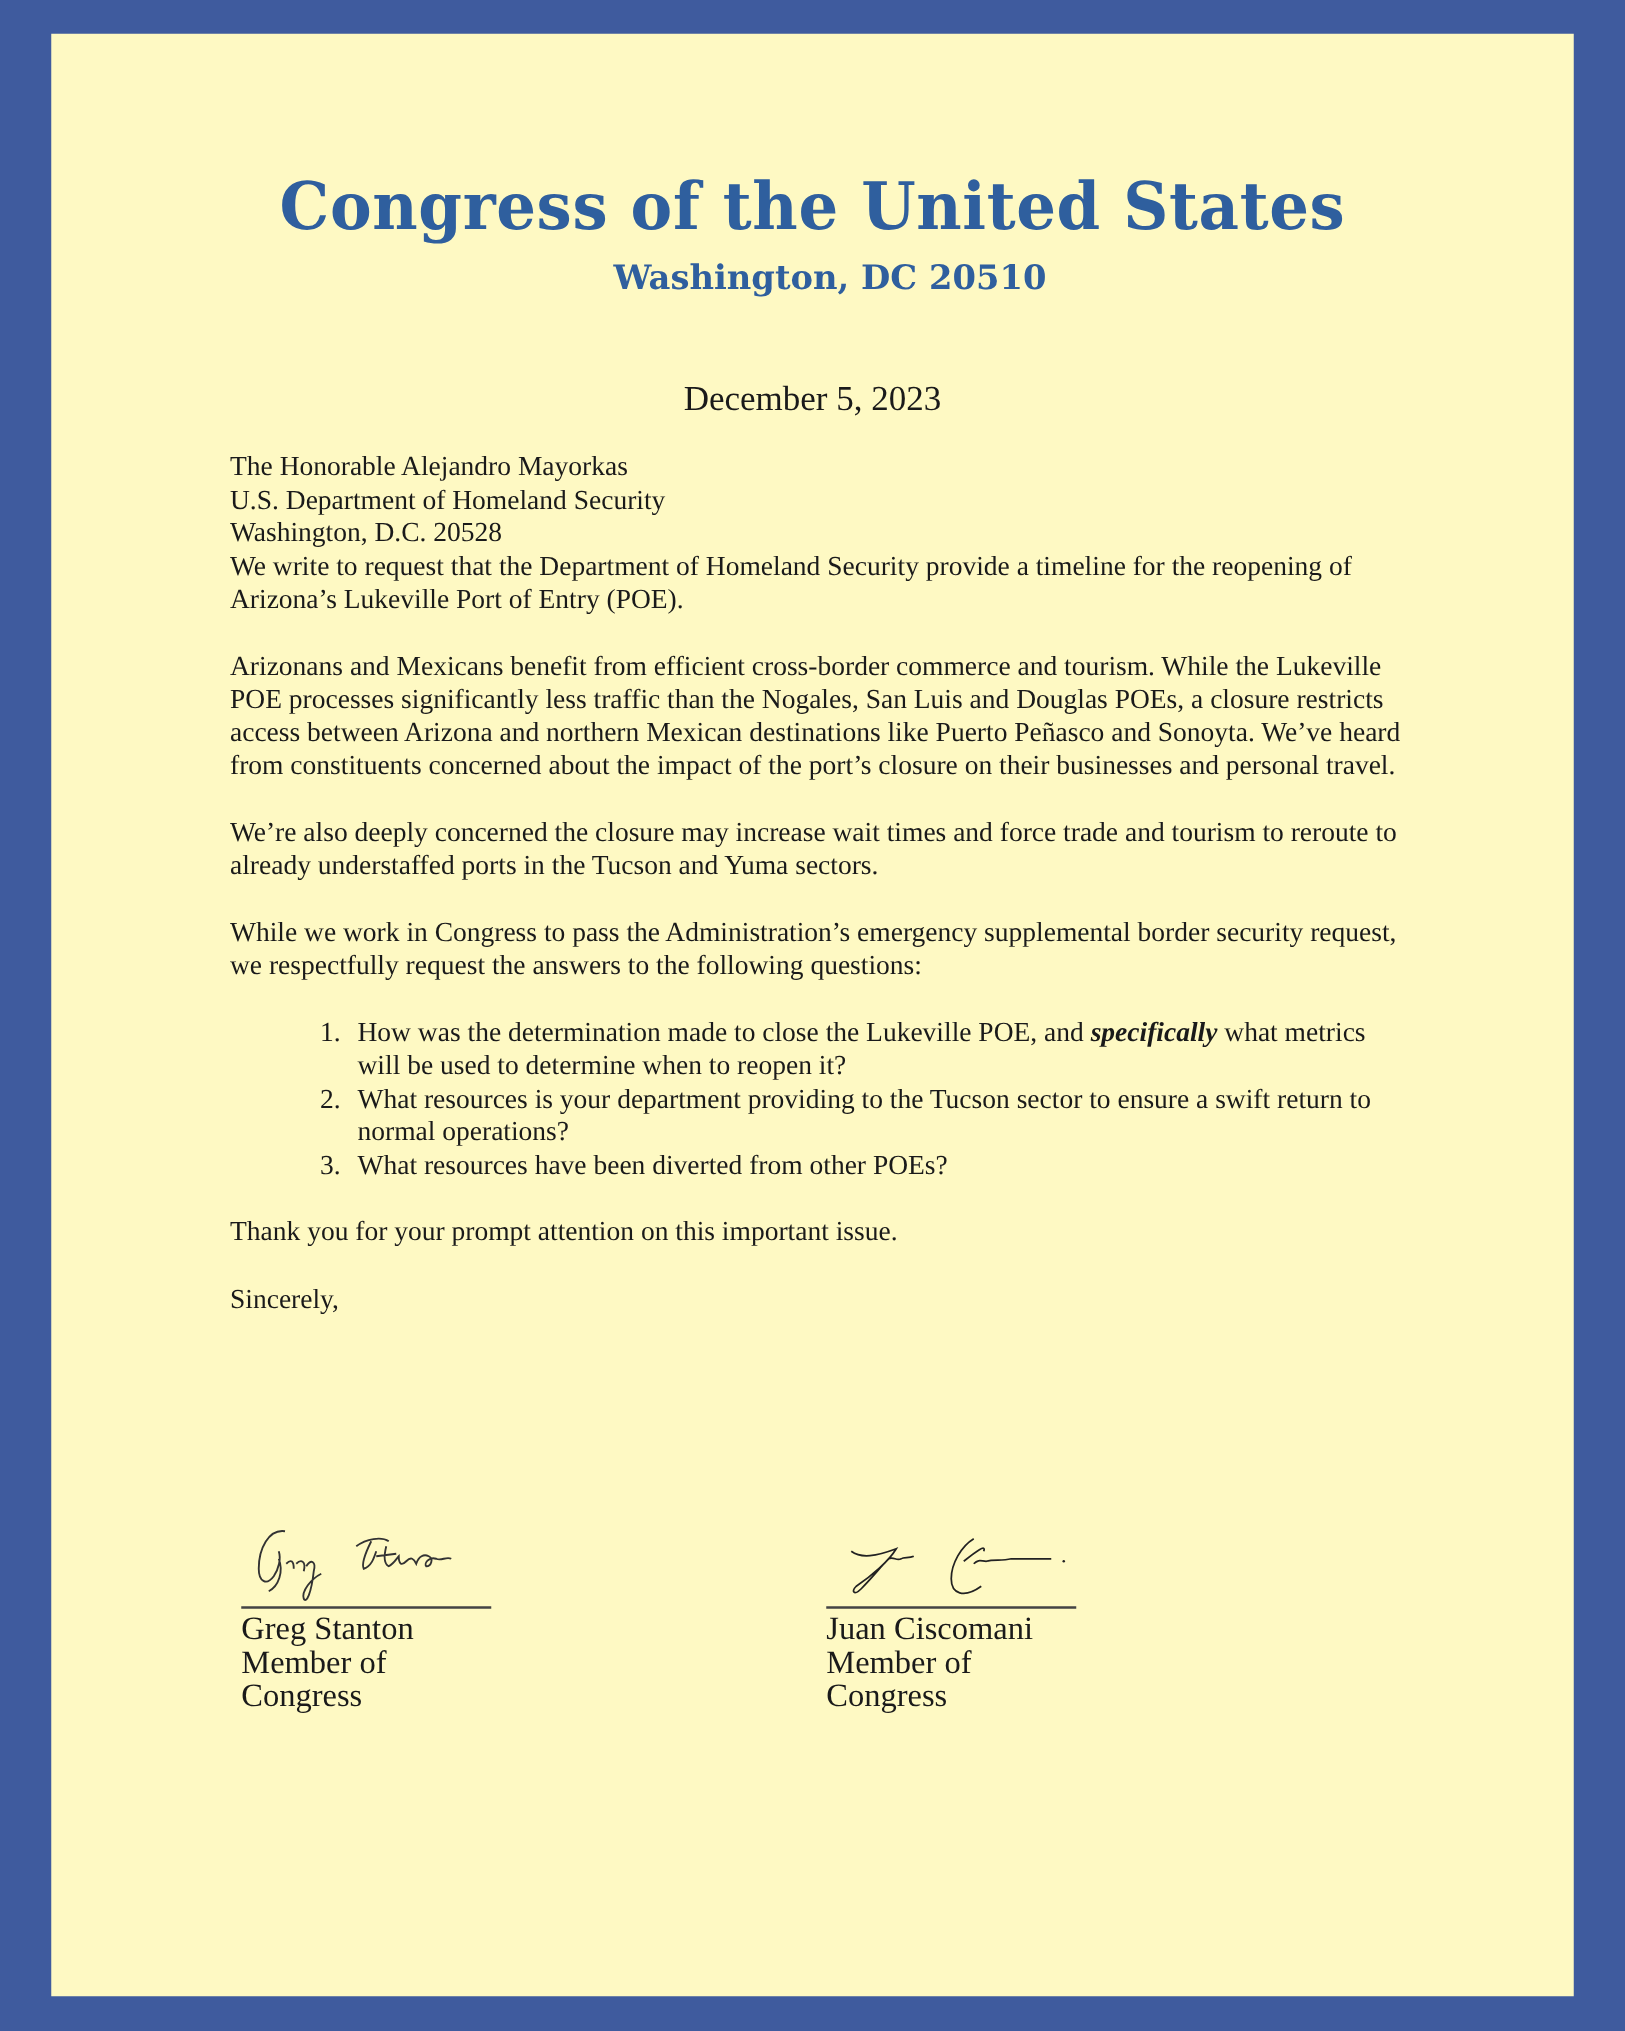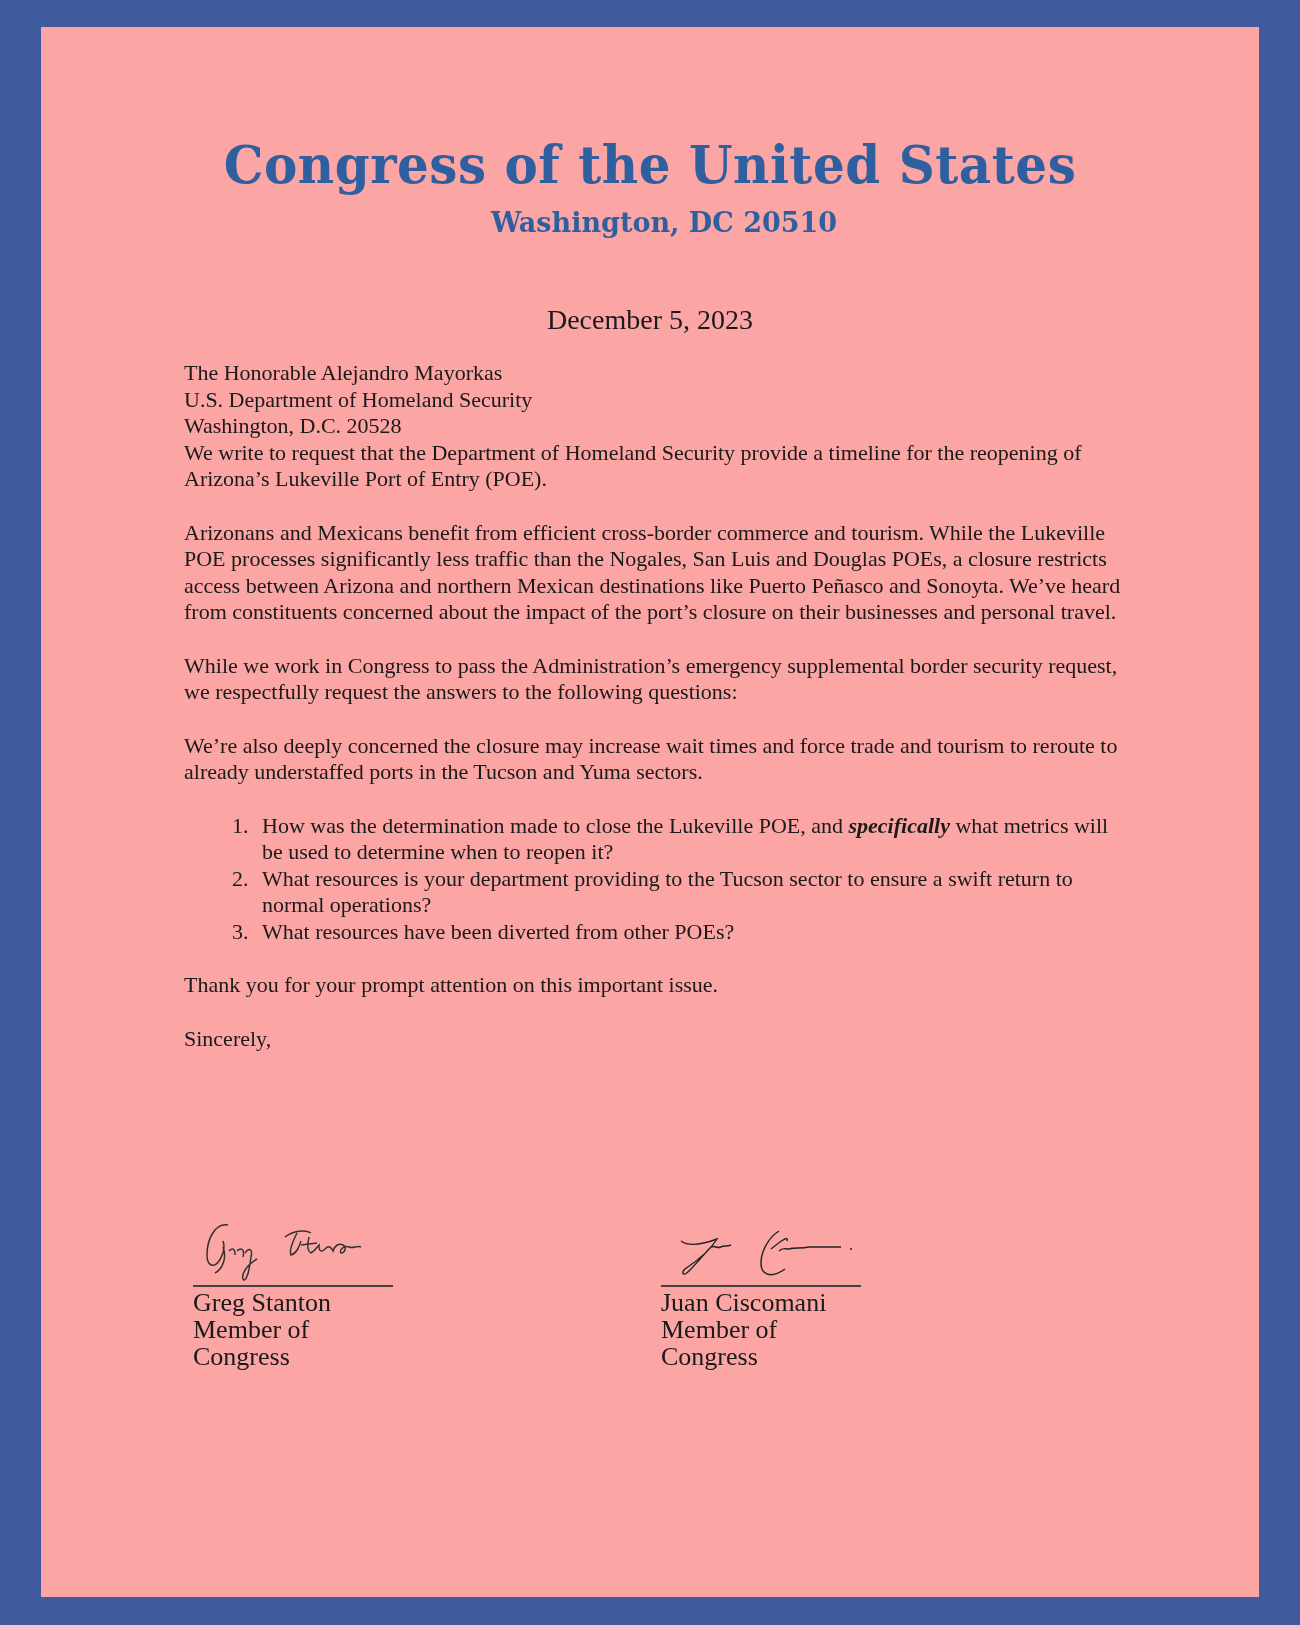--- a/index.html
+++ b/index.html
@@ -8,21 +8,21 @@
     background: #3f5b9e;
     position: relative;
     overflow: hidden;
     font-family: "Liberation Serif", "DejaVu Serif", serif;
     color: #1a1a1a;
   }
   .page {
     position: absolute;
     left: 41px; top: 27px;
     width: 1218px; height: 1570px;
-    background: #fca5a5;
+    background: #fef9c3;
   }
   .letterhead-title {
     position: absolute;
     left: 0; right: 0; top: 108px;
     text-align: center;
     font-family: "DejaVu Serif", "Liberation Serif", serif;
     font-weight: bold;
     font-size: 50px;
     color: #2f5f9e;
     letter-spacing: 0.5px;
@@ -51,21 +51,21 @@
     font-size: 22px;
     line-height: 26.5px;
   }
   .address p { margin: 0; }
   .para { margin: 0 0 27px 0; }
   .salutation { margin: 27px 0 27px 0; }
   ol.questions {
     margin: 0 0 27px 0;
     padding-left: 70px;
   }
-  ol.questions li { padding-left: 8px; }
+  ol.questions li { padding-left: 8px; margin-left: 24px; }
   .signatures {
     position: absolute;
     top: 1190px;
     left: 0; width: 1218px; height: 160px;
   }
   .sig-block {
     position: absolute;
     width: 200px;
   }
   .sig-block.left { left: 152px; }
@@ -87,22 +87,22 @@
   <div class="body-text">
     <div class="address">
       <p>The Honorable Alejandro Mayorkas</p>
       <p>U.S. Department of Homeland Security</p>
       <p>Washington, D.C. 20528</p>
     </div>
 
 
     <p class="para">We write to request that the Department of Homeland Security provide a timeline for the reopening of Arizona’s Lukeville Port of Entry (POE).</p>
     <p class="para">Arizonans and Mexicans benefit from efficient cross-border commerce and tourism. While the Lukeville POE processes significantly less traffic than the Nogales, San Luis and Douglas POEs, a closure restricts access between Arizona and northern Mexican destinations like Puerto Peñasco and Sonoyta. We’ve heard from constituents concerned about the impact of the port’s closure on their businesses and personal travel.</p>
+    <p class="para">We’re also deeply concerned the closure may increase wait times and force trade and tourism to reroute to already understaffed ports in the Tucson and Yuma sectors.</p>
     <p class="para">While we work in Congress to pass the Administration’s emergency supplemental border security request, we respectfully request the answers to the following questions:</p>
-    <p class="para">We’re also deeply concerned the closure may increase wait times and force trade and tourism to reroute to already understaffed ports in the Tucson and Yuma sectors.</p>
 
     <ol class="questions">
       <li><span>How was the determination made to close the Lukeville POE, and </span><b><i>specifically</i></b><span> what metrics will be used to determine when to reopen it?</span></li>
       <li><span>What resources is your department providing to the Tucson sector to ensure a swift return to normal operations?</span></li>
       <li><span>What resources have been diverted from other POEs?</span></li>
     </ol>
 
     <p class="para">Thank you for your prompt attention on this important issue.</p>
     <p class="para">Sincerely,</p>
   </div>

